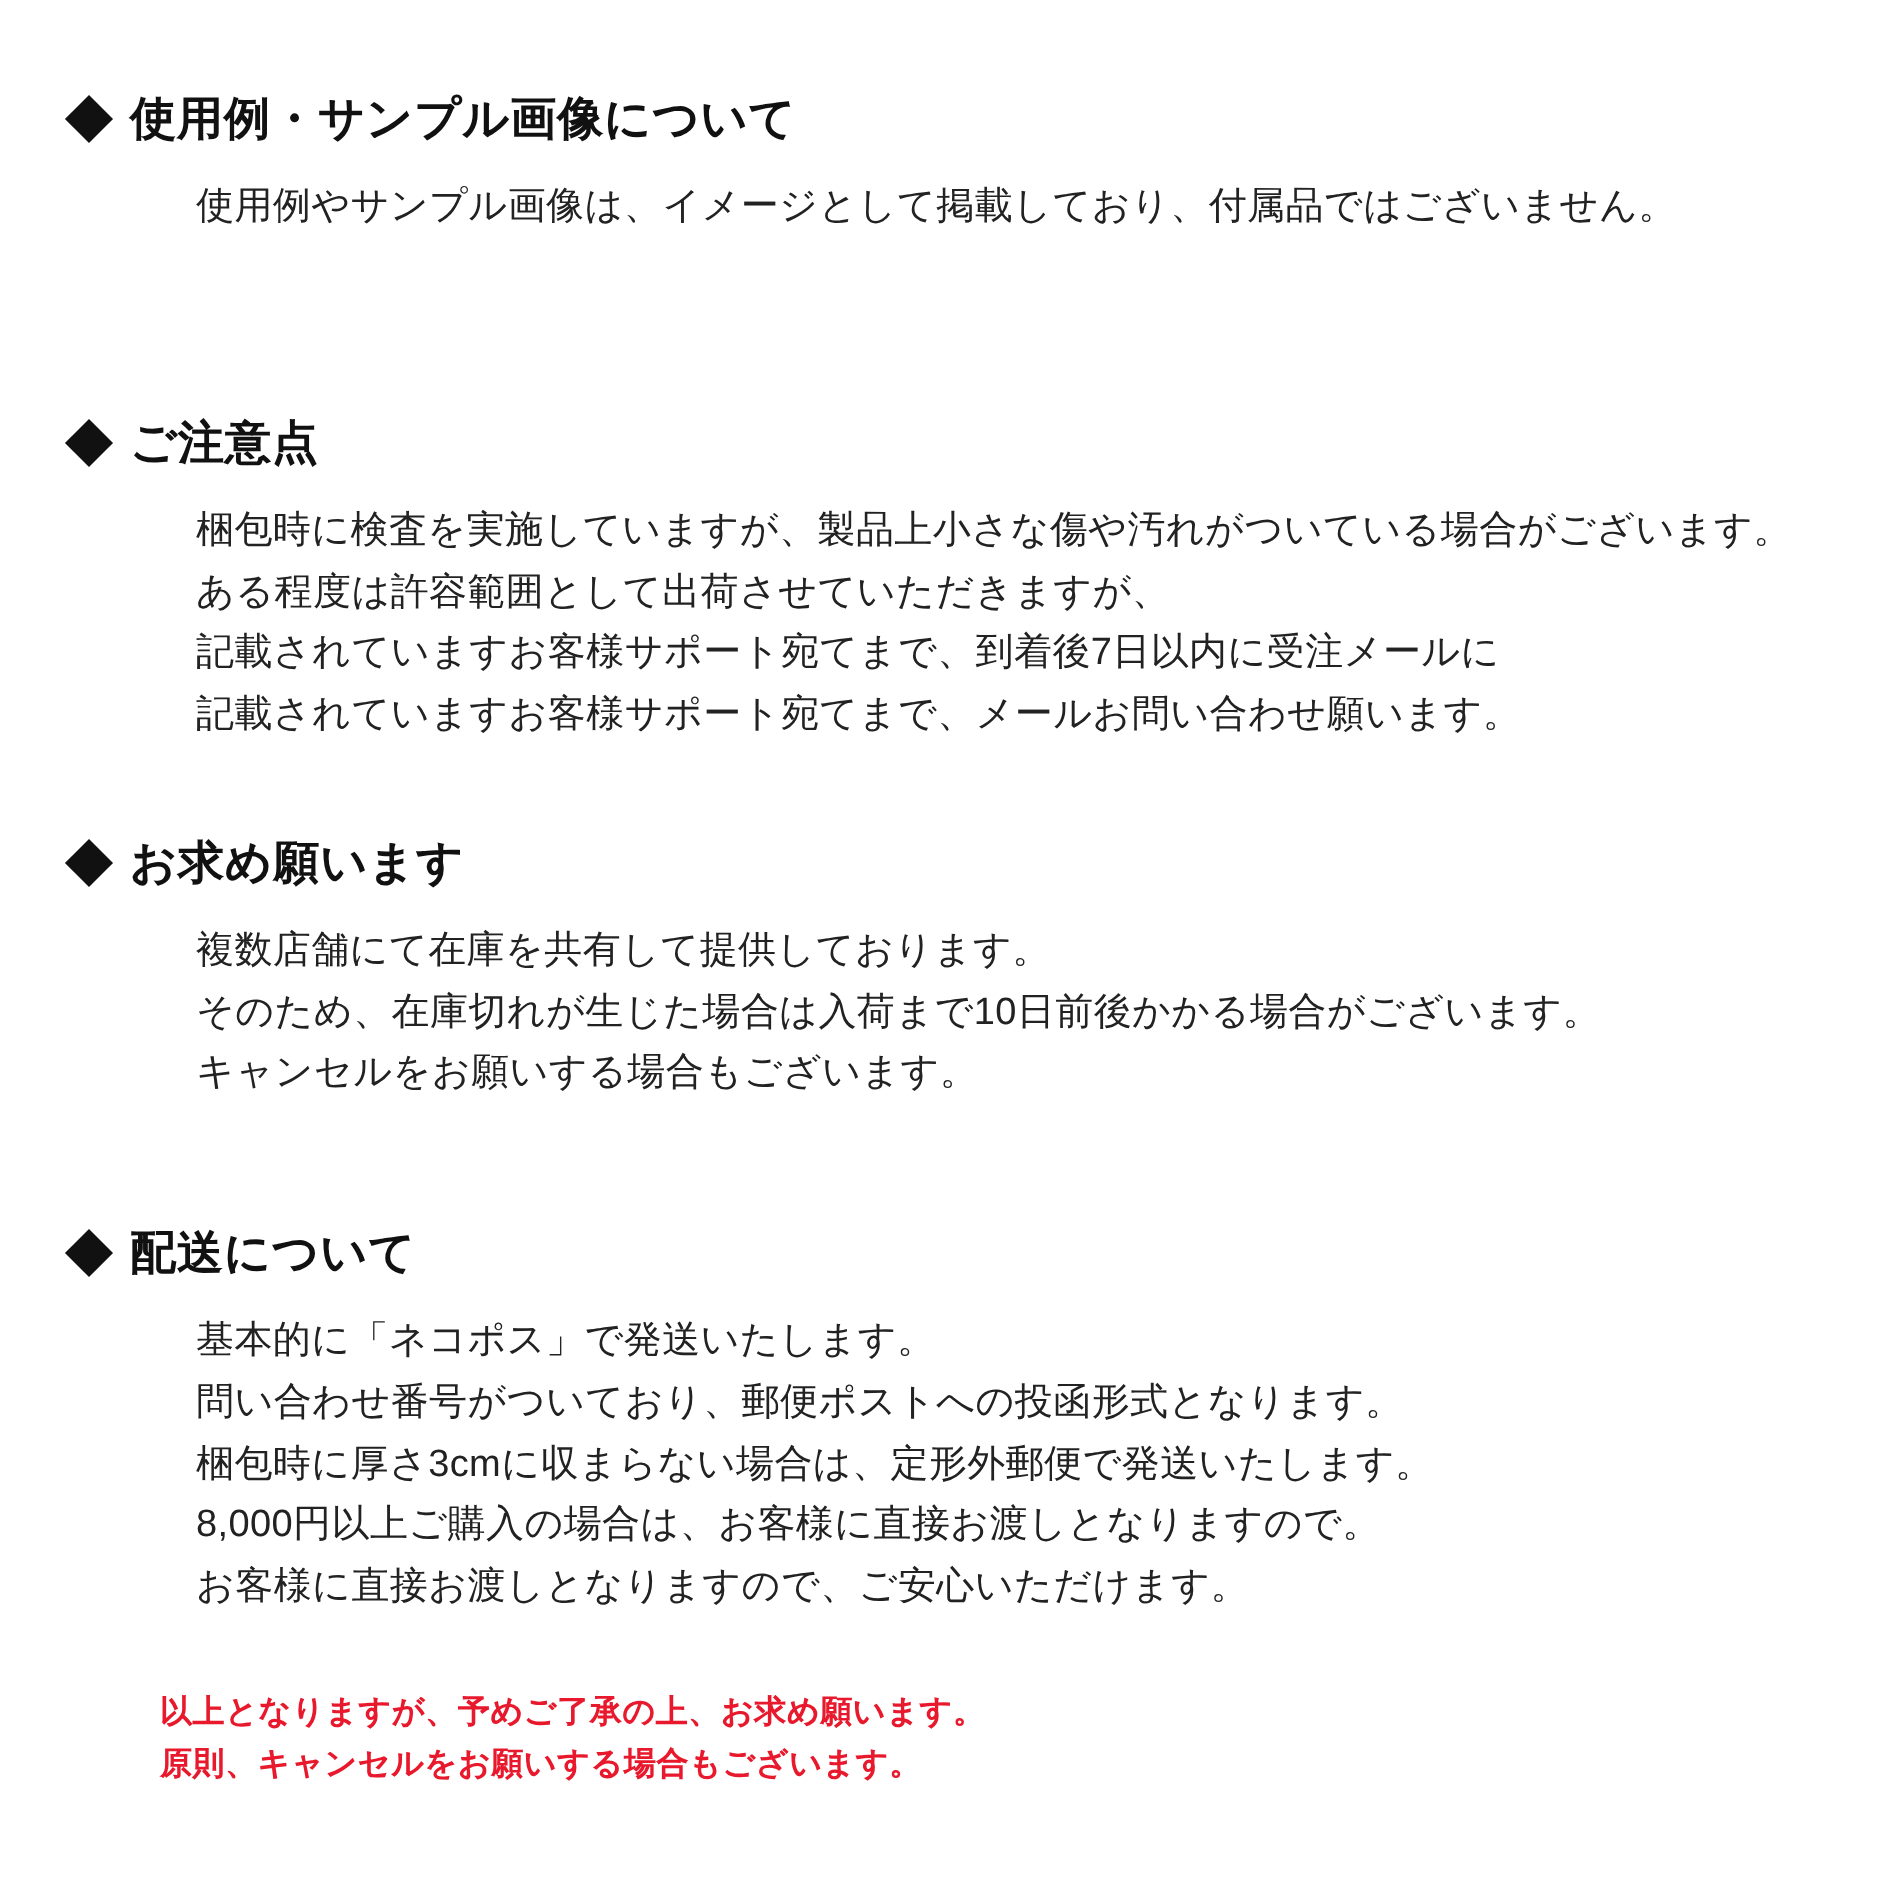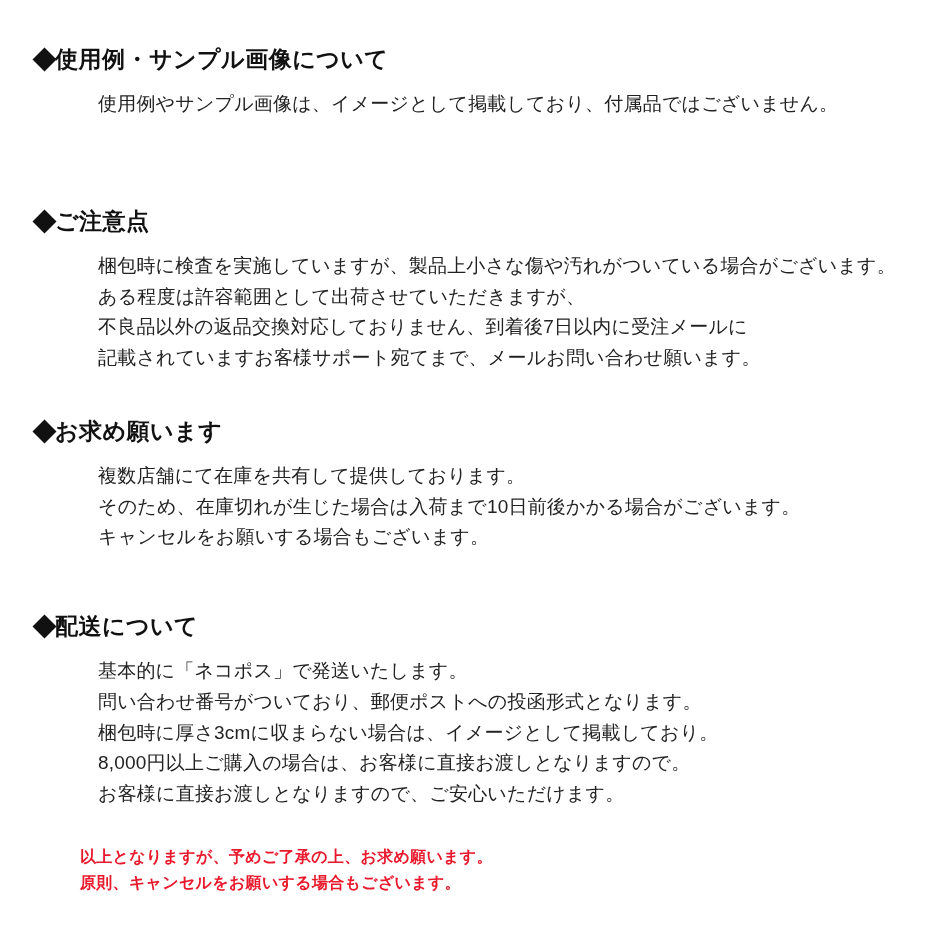--- a/index.html
+++ b/index.html
@@ -20,21 +20,21 @@
     height: 950px;
     box-sizing: border-box;
     padding: 44px 36px 0 36px;
   }
   .section {
     margin-bottom: 0;
   }
   .sec-heading {
     display: flex;
     align-items: center;
-    gap: 2px;
+    gap: 12px;
     font-size: 23px;
     font-weight: bold;
     letter-spacing: 0.5px;
     color: #111111;
   }
   .diamond {
     display: inline-block;
     width: 17px;
     height: 17px;
     background: #111111;
@@ -86,21 +86,21 @@
   <div class="gap-s1"></div>
 
   <div class="section">
     <div class="sec-heading">
       <span class="diamond"></span>
       <span>ご注意点</span>
     </div>
     <div class="sec-body">
       <div class="line">梱包時に検査を実施していますが、製品上小さな傷や汚れがついている場合がございます。</div>
       <div class="line">ある程度は許容範囲として出荷させていただきますが、</div>
-      <div class="line">不良品以外の返品交換対応しておりません、到着後7日以内に受注メールに</div>
+      <div class="line">記載されていますお客様サポート宛てまで、到着後7日以内に受注メールに</div>
       <div class="line">記載されていますお客様サポート宛てまで、メールお問い合わせ願います。</div>
     </div>
   </div>
 
   <div class="gap-s2"></div>
 
   <div class="section">
     <div class="sec-heading">
       <span class="diamond"></span>
       <span>お求め願います</span>
@@ -115,21 +115,21 @@
   <div class="gap-s3"></div>
 
   <div class="section">
     <div class="sec-heading">
       <span class="diamond"></span>
       <span>配送について</span>
     </div>
     <div class="sec-body">
       <div class="line">基本的に「ネコポス」で発送いたします。</div>
       <div class="line">問い合わせ番号がついており、郵便ポストへの投函形式となります。</div>
-      <div class="line">梱包時に厚さ3cmに収まらない場合は、イメージとして掲載しており。</div>
+      <div class="line">梱包時に厚さ3cmに収まらない場合は、定形外郵便で発送いたします。</div>
       <div class="line">8,000円以上ご購入の場合は、お客様に直接お渡しとなりますので。</div>
       <div class="line">お客様に直接お渡しとなりますので、ご安心いただけます。</div>
     </div>
   </div>
 
   <div class="notice" style="color: rgb(232, 25, 44);">
     <div class="line">以上となりますが、予めご了承の上、お求め願います。</div>
     <div class="line">原則、キャンセルをお願いする場合もございます。</div>
   </div>
 

